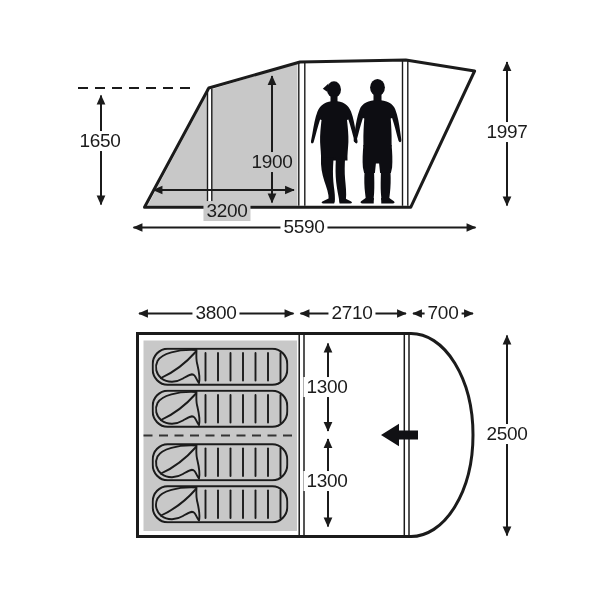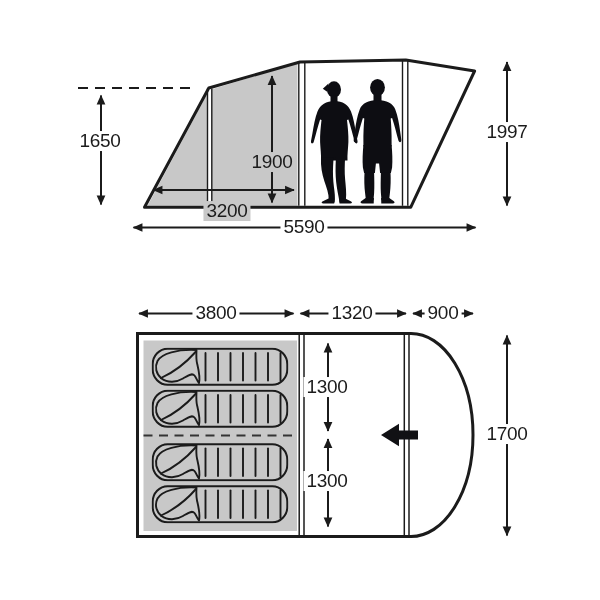--- a/index.html
+++ b/index.html
@@ -166,22 +166,22 @@
   <span class="dim on-grey" style="left:272px;top:139px">1900</span>
 
   <span class="dim on-grey" style="left:227px;top:188px">3200</span>
 
   <span class="dim on-white" style="left:304px;top:227px">5590</span>
 
   <span class="dim on-white" style="left:507px;top:132px">1997</span>
 
   <span class="dim on-white" style="left:216px;top:313px">3800</span>
 
-  <span class="dim on-white" style="left:352px;top:313px">1320</span>
+  <span class="dim on-white" style="left:352px;top:313px">2710</span>
 
-  <span class="dim on-white" style="left:443px;top:313px">900</span>
+  <span class="dim on-white" style="left:443px;top:313px">700</span>
 
   <span class="dim on-white" style="left:327px;top:387px">1300</span>
 
   <span class="dim on-white" style="left:327px;top:481px">1300</span>
 
-  <span class="dim on-white" style="left:507px;top:434px">1700</span>
+  <span class="dim on-white" style="left:507px;top:434px">2500</span>
 </div>
 
 </body></html>

